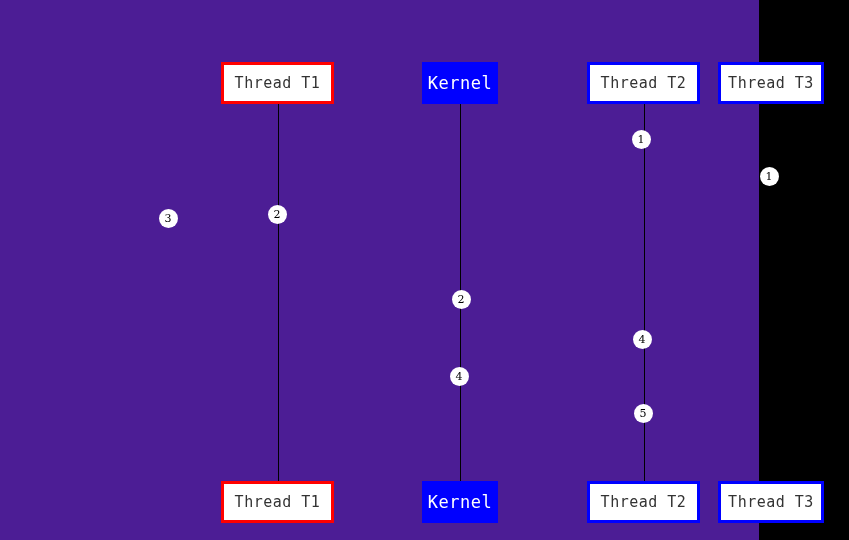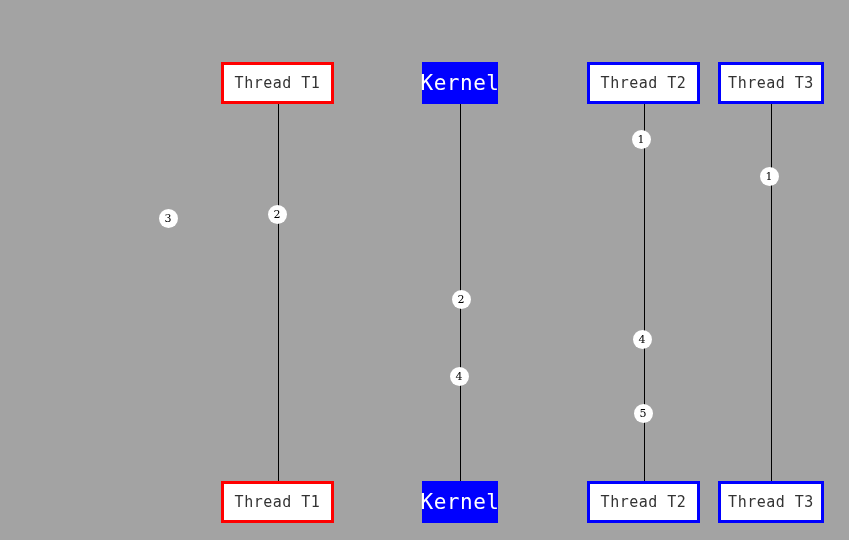--- a/index.html
+++ b/index.html
@@ -10,23 +10,23 @@
   body {
     width: 849px;
     height: 540px;
     overflow: hidden;
     font-family: "DejaVu Sans Mono", "Liberation Mono", monospace;
     position: relative;
   }
   #canvas {
     position: absolute;
     left: 0; top: 0;
-    width: 849px;
+    width: 759px;
     height: 540px;
-    background: #a3a3a3;
+    background: #4c1d95;
   }
 
   
   .participant {
     position: absolute;
     box-sizing: border-box;
     display: flex;
     align-items: center;
     justify-content: center;
     white-space: pre;
@@ -42,21 +42,21 @@
     background: #ffffff;
     border-style: solid;
     color: #333333;
     font-size: 15px;
   }
   
   .p-filled {
     background: #0000ff;
     border: 0;
     color: #ffffff;
-    font-size: 21px;
+    font-size: 17px;
   }
 
   
   .lifeline {
     position: absolute;
     width: 1px;
     background: #000000;
   }
 
   

